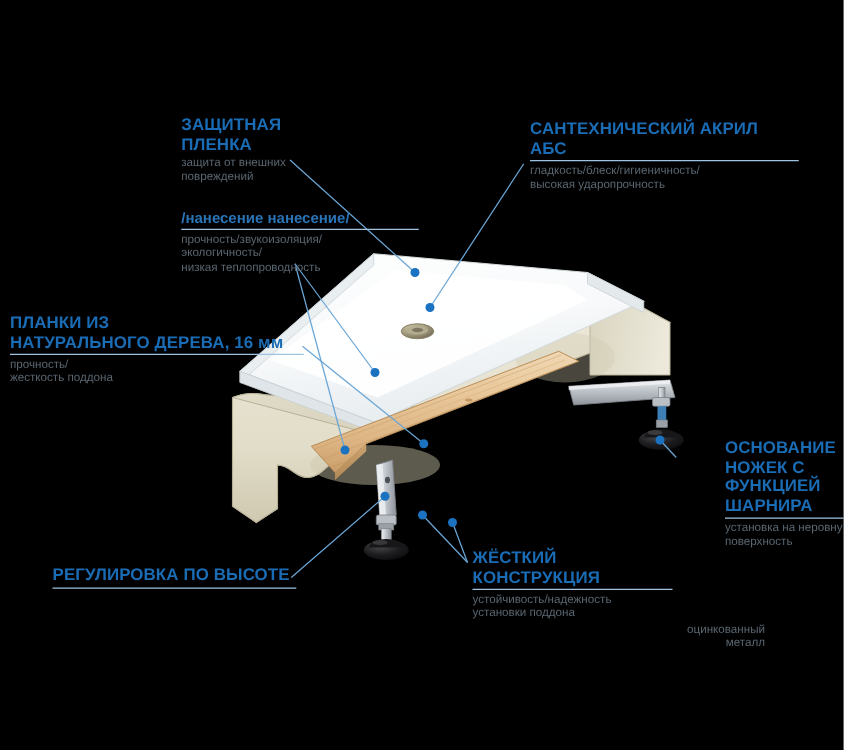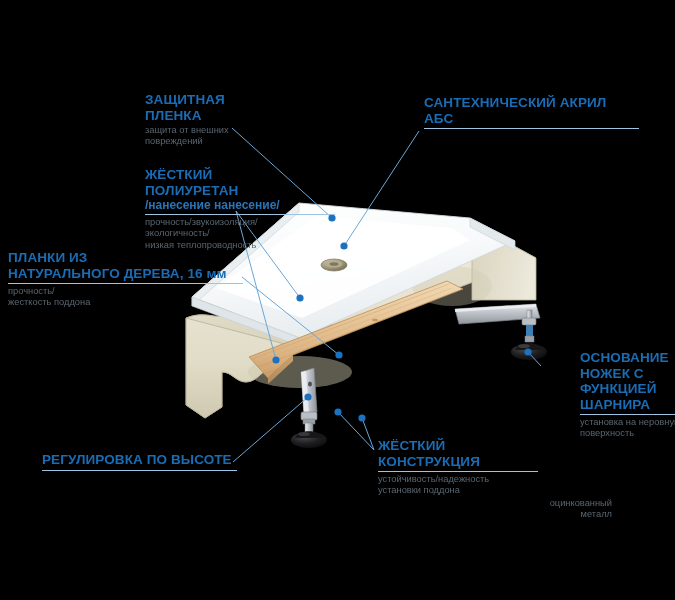--- a/index.html
+++ b/index.html
@@ -250,33 +250,33 @@
   </svg>
 
   <div class="callout" id="cl-film">
     <div class="c-title">ЗАЩИТНАЯ
 ПЛЕНКА</div>
     <div class="c-desc">защита от внешних
 повреждений</div>
   </div>
 
   <div class="callout" id="cl-pu">
-    <div class="c-title">ЖЁСТКИЙ
-ПОЛИУРЕТАН</div>
     <div class="c-sub">/нанесение нанесение/</div>
     <div class="rule"></div>
     <div class="c-desc">прочность/звукоизоляция/
 экологичность/
 низкая теплопроводность</div>
   </div>
 
   <div class="callout" id="cl-acryl">
     <div class="c-title">САНТЕХНИЧЕСКИЙ АКРИЛ
 АБС</div>
     <div class="rule"></div>
+    <div class="c-desc">гладкость/блеск/гигиеничность/
+высокая ударопрочность</div>
   </div>
 
   <div class="callout" id="cl-wood">
     <div class="c-title">ПЛАНКИ ИЗ
 НАТУРАЛЬНОГО ДЕРЕВА, 16 мм</div>
     <div class="rule"></div>
     <div class="c-desc">прочность/
 жесткость поддона</div>
   </div>
 

